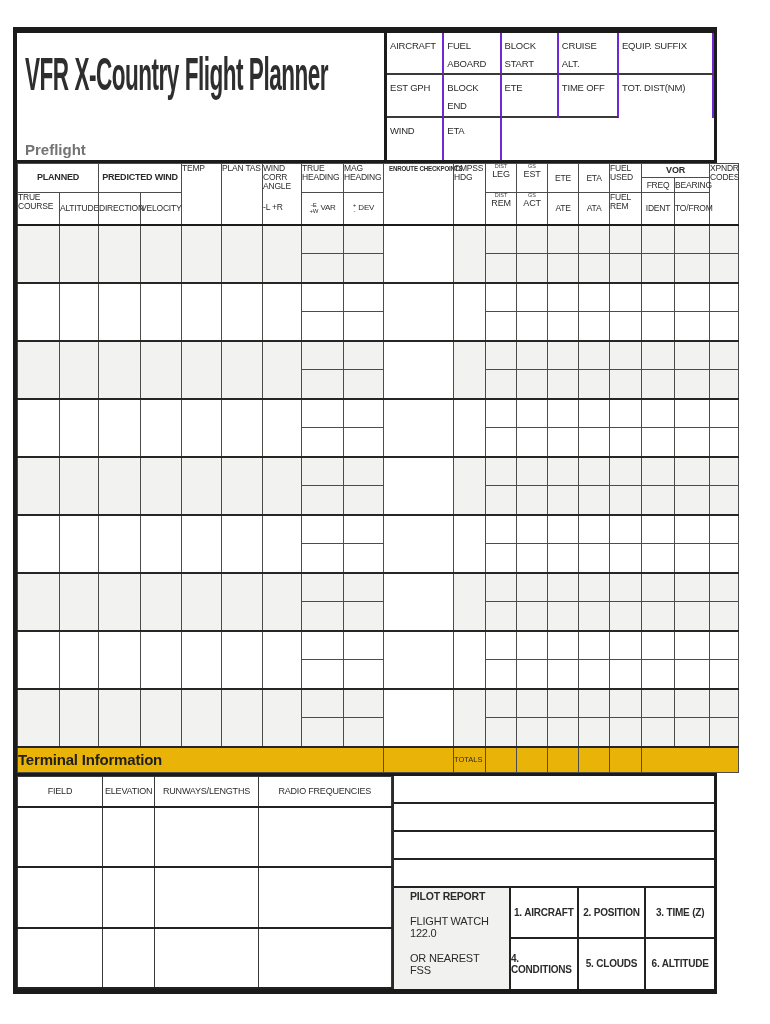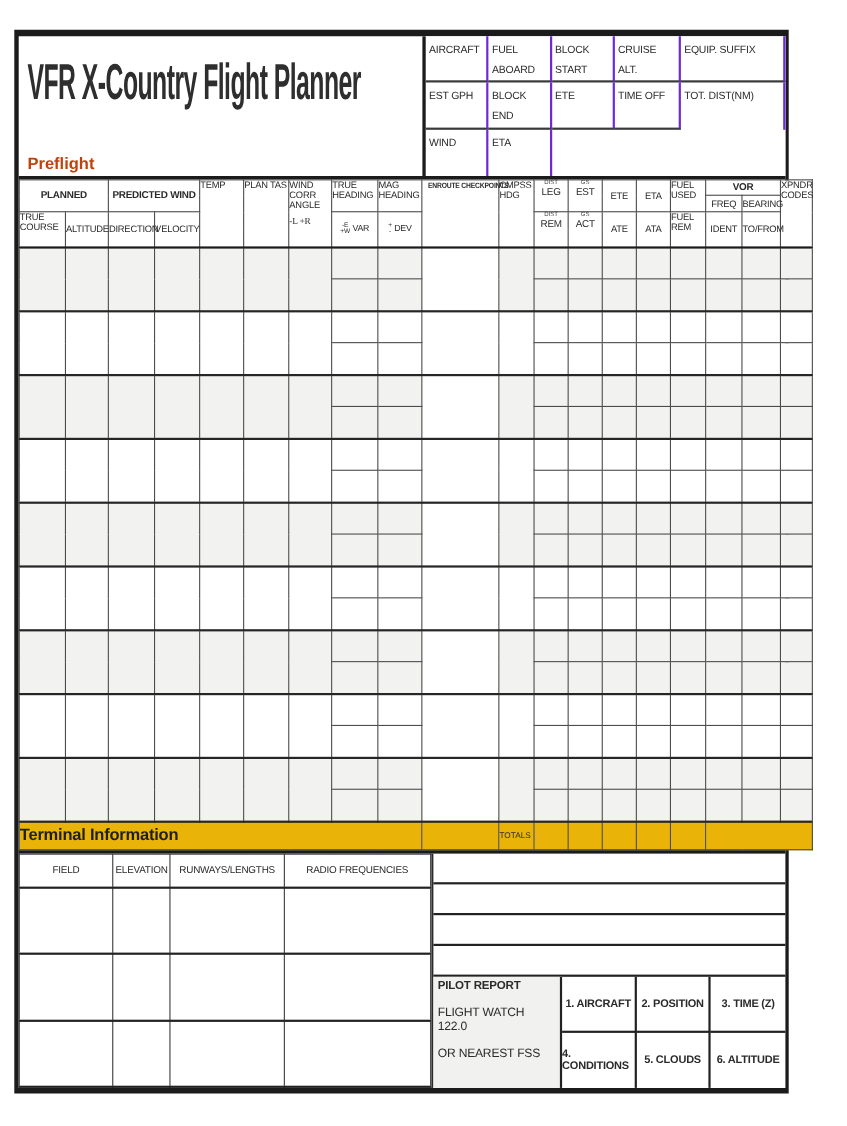--- a/index.html
+++ b/index.html
@@ -8,21 +8,21 @@
           font-family:"Liberation Sans", sans-serif; color:#2b2b2b; overflow:hidden; }
   .sheet { position:absolute; left:13px; top:27px; width:704px; height:967px;
            border:4px solid #1b1b1b; border-top-width:6px; border-bottom-width:5px; border-right-width:3px;
            display:flex; flex-direction:column; background:#fff; }
 
   
   .top { display:flex; height:130px; border-bottom:3px solid #1b1b1b; flex:0 0 auto; }
   .title-box { width:367px; position:relative; padding:14px 4px 0 8px; }
   .main-title { font-size:46px; font-weight:bold; letter-spacing:-1px; white-space:nowrap;
                 transform:scaleX(0.49); transform-origin:0 50%; color:#2e2e2e; }
-  .preflight-label { position:absolute; left:8px; bottom:2px; font-size:15px; font-weight:bold; color:#c2410c; }
+  .preflight-label { position:absolute; left:8px; bottom:2px; font-size:15px; font-weight:bold; color:#737373; }
   .fi-grid { flex:1; display:grid; grid-template-columns:1fr 1fr 1fr 1.05fr 95px;
              grid-template-rows:1fr 1fr 1fr; border-left:3px solid #1b1b1b; background:#fff; }
   .fi-cell { border-right:2px solid #6d28d9; border-bottom:2px solid #3a3a3a; padding:2px 3px; }
   .fi-cell span { font-size:9.5px; letter-spacing:-0.2px; }
   .fi-grid > .fi-cell:nth-child(n+10) { border-bottom:none; }
   .fi-dest { grid-column:5; grid-row:1/4; border-left:2px solid #3a3a3a; margin-left:3px; padding:2px 3px; }
   .fi-dest span { font-size:9.5px; letter-spacing:-0.3px; }
 
   
   table.preflight { border-collapse:collapse; width:100%; table-layout:fixed; flex:0 0 auto; }
@@ -36,21 +36,21 @@
   th.ctr { text-align:center; }
   th.dual { text-align:center; vertical-align:top; padding-top:0;margin-left:43px; }
   th.dual small { display:block; font-size:5.5px; color:#3d3d3d; letter-spacing:0; }
   th.dual .big { font-size:9px; }
   th.chk-h { border-left:2px solid #141414; border-right:2px solid #141414; text-align:center; vertical-align:top; }
   th.chk-h span { display:inline-block; font-weight:bold; font-size:7px; white-space:nowrap;
                   transform:scaleX(0.88); transform-origin:center; }
   .stack { display:inline-flex; flex-direction:column; font-size:6px; line-height:1.05; vertical-align:middle; }
   .sublabel { font-size:8px; vertical-align:middle; }
   th.varcell { text-align:center; }
-  .wca-sub { margin-top:6px;font-family:Liberation Serif, serif; }
+  .wca-sub { margin-top:12px; }
 
   tbody td { height:29px; background:#fff; }
   tr.shade td { background:var(--shade, #f2f3f1); }
   td.chk { background:#fff !important; border-left:2px solid #141414; border-right:2px solid #141414;
            border-bottom:3px solid #0e0e0e; }
   tr.rend { border-bottom:2px solid #262626; }
 
   tr.trow { border-top:2px solid #1b1b1b; }
   tr.trow td { height:26px; background:#eab308; }
   td.term-bar { font-size:15px; font-weight:bold; padding:2px 0 2px 6px; letter-spacing:-0.2px; color:#1f1f1f; }
@@ -66,21 +66,21 @@
                         letter-spacing:-0.2px; vertical-align:middle; }
   table.term thead { border-bottom:2px solid #222; }
   table.term tbody td { height:56px; background:#fff; }
   table.term tbody tr { border-bottom:2px solid #222; }
 
   .notes-wrap { flex:1; display:flex; flex-direction:column; min-width:0; }
   .notes-title { height:31px; border-bottom:2px solid #222; font-size:16px; font-weight:bold;
                  padding:3px 0 0 6px; letter-spacing:-0.2px; color:#1f1f1f; }
   .note-line { height:28px; border-bottom:2px solid #222; }
   .pilot { flex:1; display:grid; grid-template-columns:117px 1fr 1fr 1fr; grid-template-rows:1fr 1fr; }
-  .pilot-info { grid-row:1/3; grid-column:1; background:#f1f1ef; border-right:2px solid #222; padding:2px 4px; }
+  .pilot-info { grid-row:1/3; grid-column:1; background:#f1f1ef; border-right:2px solid #222; padding:2px 16px; }
   .pr-title { font-weight:bold; font-size:10.5px; letter-spacing:-0.2px; }
   .pr-line { font-size:11px; margin-top:13px; letter-spacing:-0.2px; }
   .pr-cell { border-right:2px solid #222; border-bottom:2px solid #222; display:flex;
              align-items:center; justify-content:center; font-weight:bold; font-size:10px; letter-spacing:-0.2px; }
   .pilot > .pr-cell:nth-child(4), .pilot > .pr-cell:nth-child(7) { border-right:none; }
   .pilot > .pr-cell:nth-child(n+5) { border-bottom:none; }
 </style>
 </head>
 <body>
 

